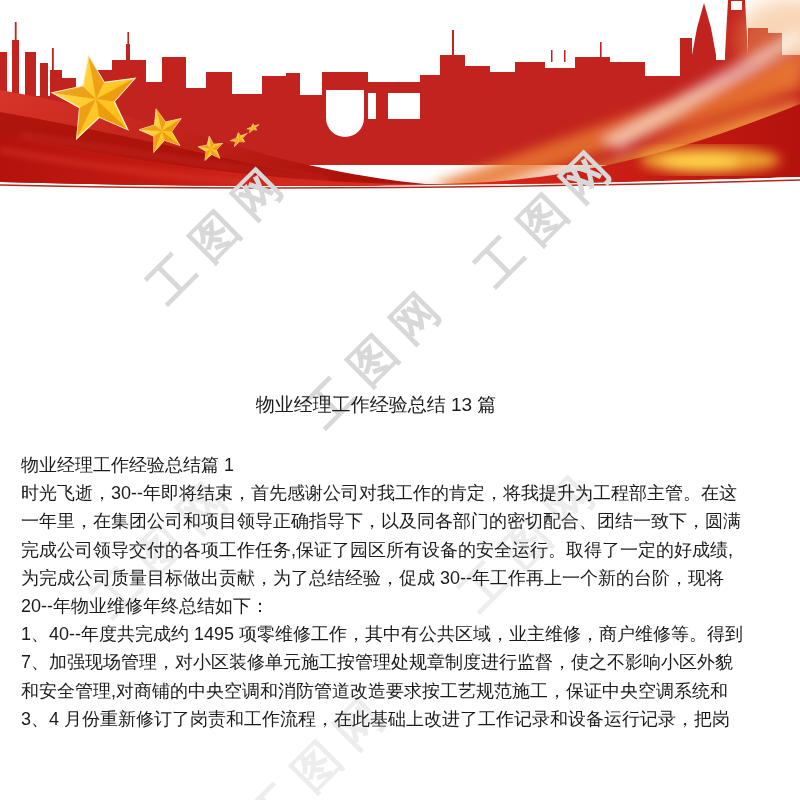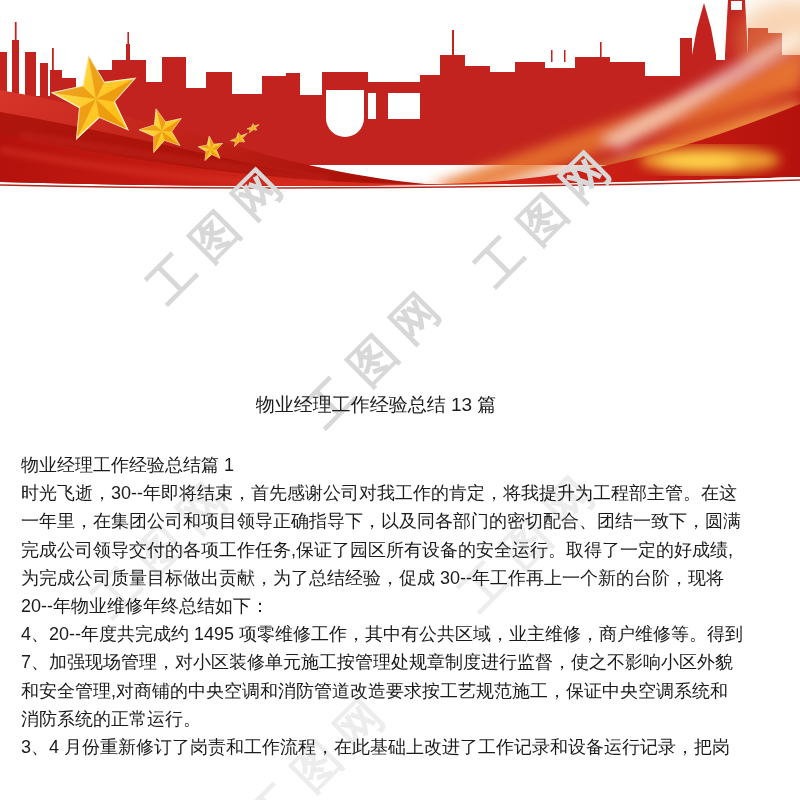--- a/index.html
+++ b/index.html
@@ -156,20 +156,19 @@
 
   <div class="doc-title">物业经理工作经验总结 13 篇</div>
 
   <div class="doc-body">
       <div class="line">物业经理工作经验总结篇 1</div>
       <div class="line">时光飞逝，30--年即将结束，首先感谢公司对我工作的肯定，将我提升为工程部主管。在这</div>
       <div class="line">一年里，在集团公司和项目领导正确指导下，以及同各部门的密切配合、团结一致下，圆满</div>
       <div class="line">完成公司领导交付的各项工作任务,保证了园区所有设备的安全运行。取得了一定的好成绩,</div>
       <div class="line">为完成公司质量目标做出贡献，为了总结经验，促成 30--年工作再上一个新的台阶，现将</div>
       <div class="line">20--年物业维修年终总结如下：</div>
-      <div class="line">4、20--年度共完成约 1495 项零维修工作，其中有公共区域，业主维修，商户维修等。得到</div>
+      <div class="line">1、40--年度共完成约 1495 项零维修工作，其中有公共区域，业主维修，商户维修等。得到</div>
       <div class="line">7、加强现场管理，对小区装修单元施工按管理处规章制度进行监督，使之不影响小区外貌</div>
       <div class="line">和安全管理,对商铺的中央空调和消防管道改造要求按工艺规范施工，保证中央空调系统和</div>
-      <div class="line">消防系统的正常运行。</div>
       <div class="line">3、4 月份重新修订了岗责和工作流程，在此基础上改进了工作记录和设备运行记录，把岗</div>
     </div>
 
 </div>
 
 </body></html>

